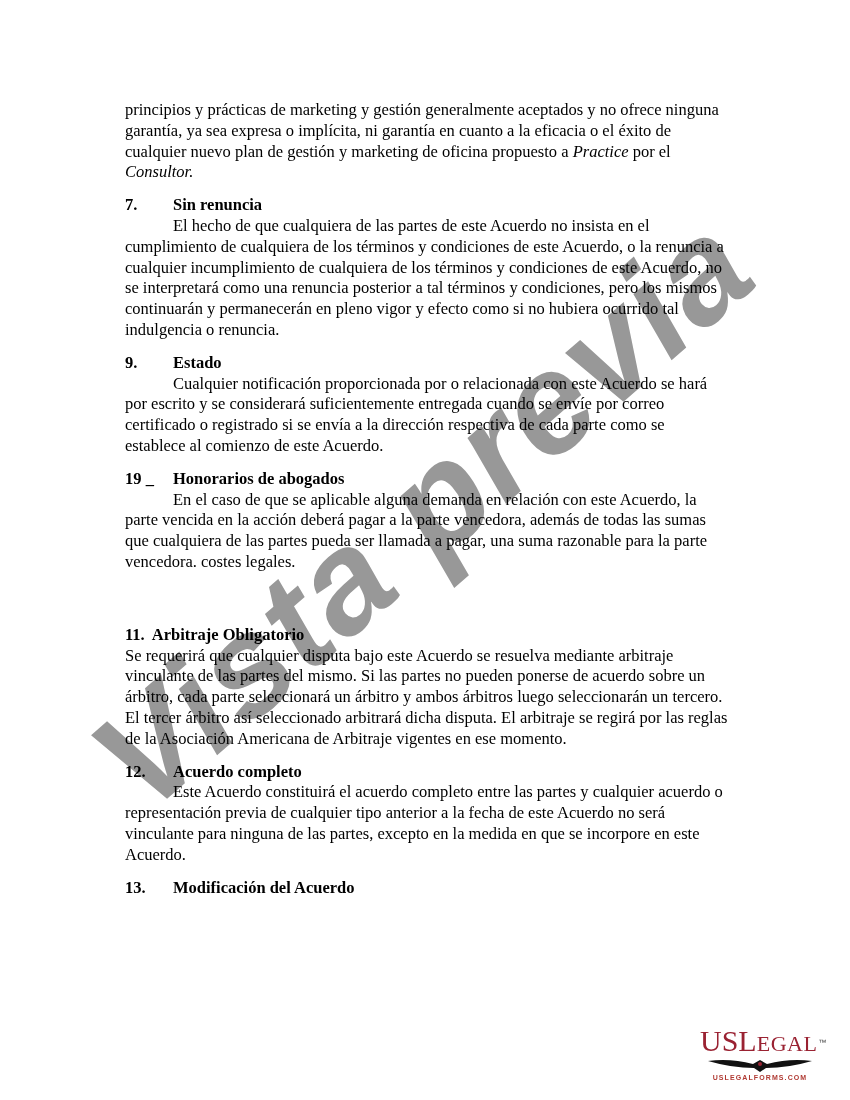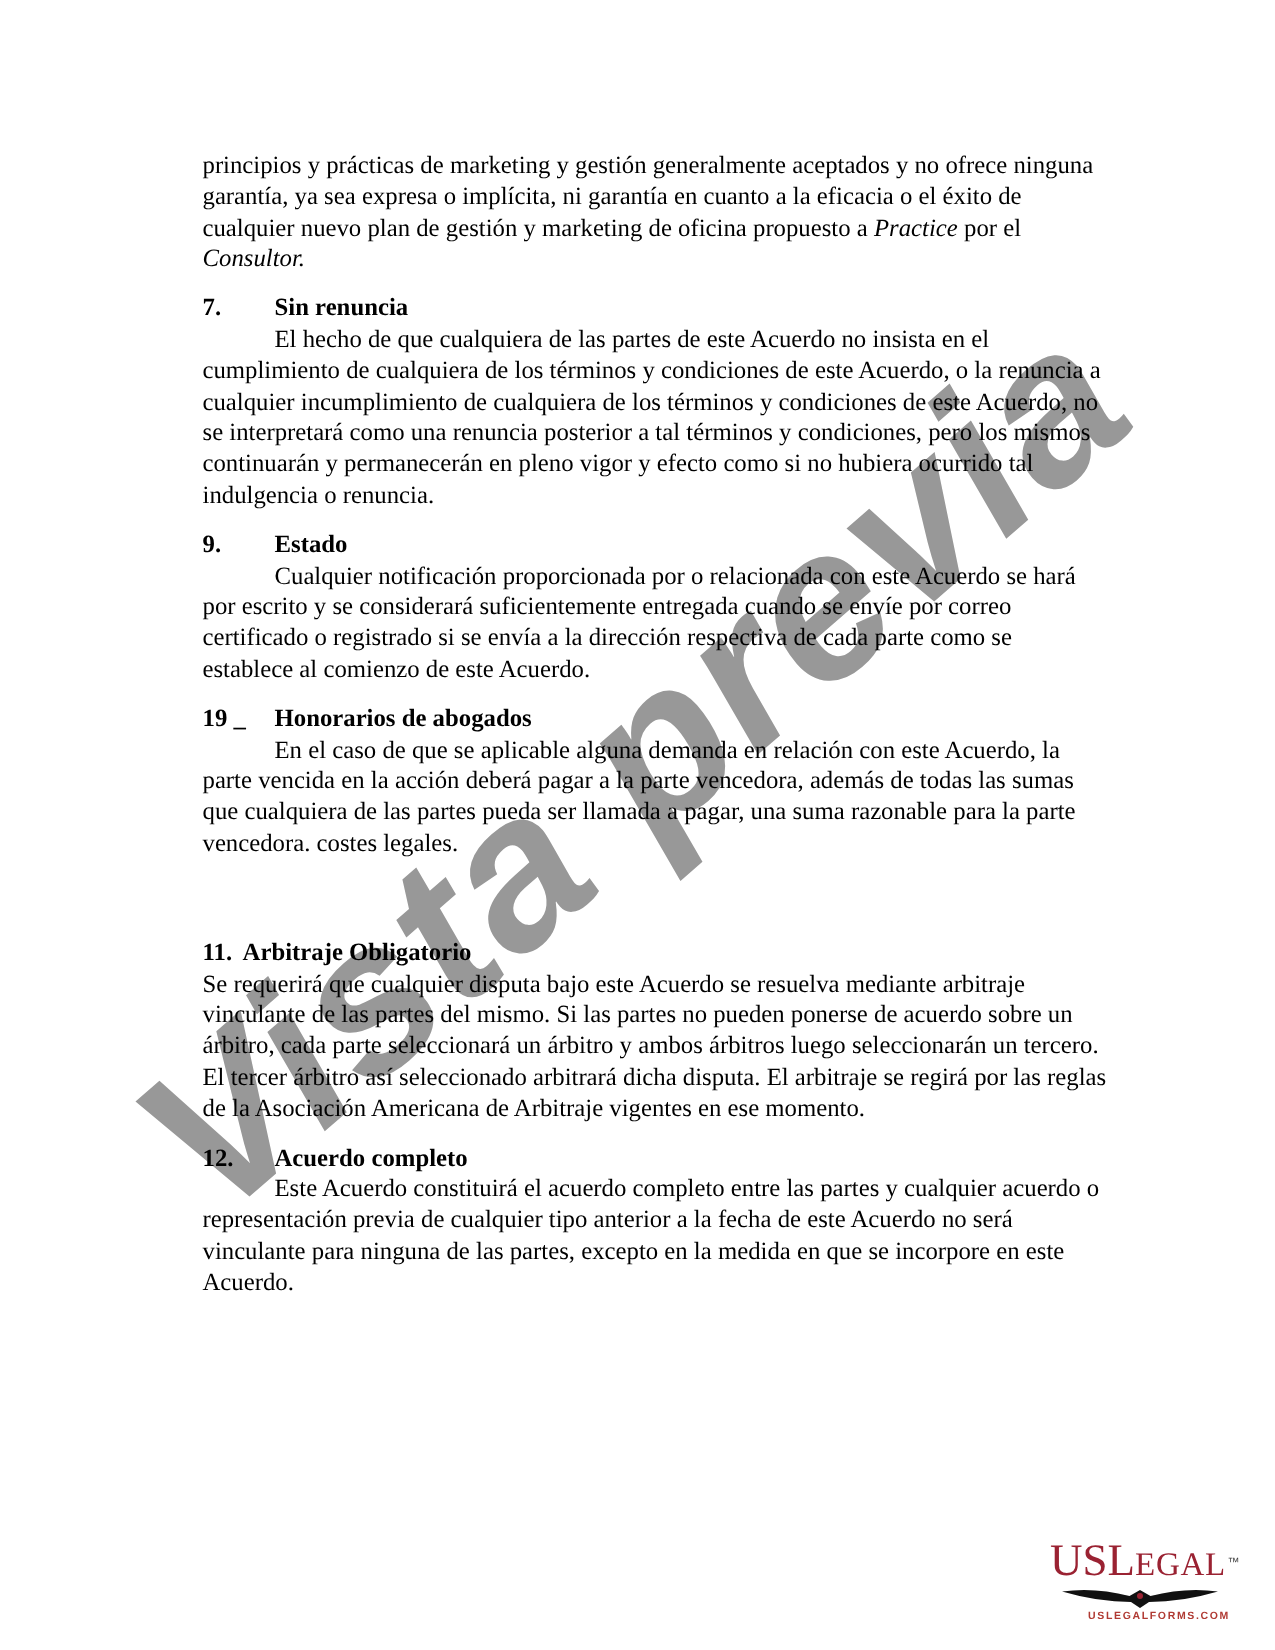--- a/index.html
+++ b/index.html
@@ -10,21 +10,21 @@
     color: #000000;
   }
   .page {
     position: relative;
     width: 850px; height: 1100px;
     background: #ffffff;
     overflow: hidden;
   }
   .content {
     position: absolute;
-    left: 135px; top: 100px;
+    left: 125px; top: 100px;
     width: 604px;
     font-size: 16.5px;
     line-height: 20.8px;
   }
   .body-par { margin: 0; }
   .indent { text-indent: 48px; }
   .heading {
     font-weight: bold;
     font-size: 16.5px;
     line-height: 20.8px;
@@ -46,21 +46,21 @@
     color: #989898;
     mix-blend-mode: multiply;
     white-space: nowrap;
     pointer-events: none;
   }
 
   .logo {
     position: absolute;
     top: 1026px; right: 30px;
     width: 120px;
-    text-align: right;
+    text-align: center;
     line-height: 1;
   }
   .logo .brand {
     color: #9a2232;
     font-family: "Liberation Serif", serif;
     white-space: nowrap;
   }
   .logo .brand .lg { font-size: 30px; }
   .logo .brand .sm { font-size: 22px; letter-spacing: 0.5px; }
   .logo .tm {
@@ -108,20 +108,21 @@
       <h2 class="heading"><span class="num">11.</span><span>Arbitraje Obligatorio</span></h2>
       <p class="body-par">Se requerirá que cualquier disputa bajo este Acuerdo se resuelva mediante arbitraje vinculante de las partes del mismo. Si las partes no pueden ponerse de acuerdo sobre un árbitro, cada parte seleccionará un árbitro y ambos árbitros luego seleccionarán un tercero. El tercer árbitro así seleccionado arbitrará dicha disputa. El arbitraje se regirá por las reglas de la Asociación Americana de Arbitraje vigentes en ese momento.</p>
     </section>
 
     <section>
       <h2 class="heading"><span class="num">12.</span><span>Acuerdo completo</span></h2>
       <p class="body-par indent">Este Acuerdo constituirá el acuerdo completo entre las partes y cualquier acuerdo o representación previa de cualquier tipo anterior a la fecha de este Acuerdo no será vinculante para ninguna de las partes, excepto en la medida en que se incorpore en este Acuerdo.</p>
     </section>
 
     <section>
+      <h2 class="heading"><span class="num">13.</span><span>Modificación del Acuerdo</span></h2>
     </section>
 
   </div>
 
   <div class="watermark">Vista previa</div>
 
   <div class="logo">
     <div class="brand"><span class="lg">USL</span><span class="sm">EGAL</span><span class="tm">™</span></div>
     <svg class="wings" width="104" height="14" viewBox="0 0 104 14">
       <path d="M0,3 Q22,0 45,6 L52,2 L59,6 Q82,0 104,3 Q80,10 58,10 L52,14 L46,10 Q24,10 0,3 Z" fill="#111111"></path>

